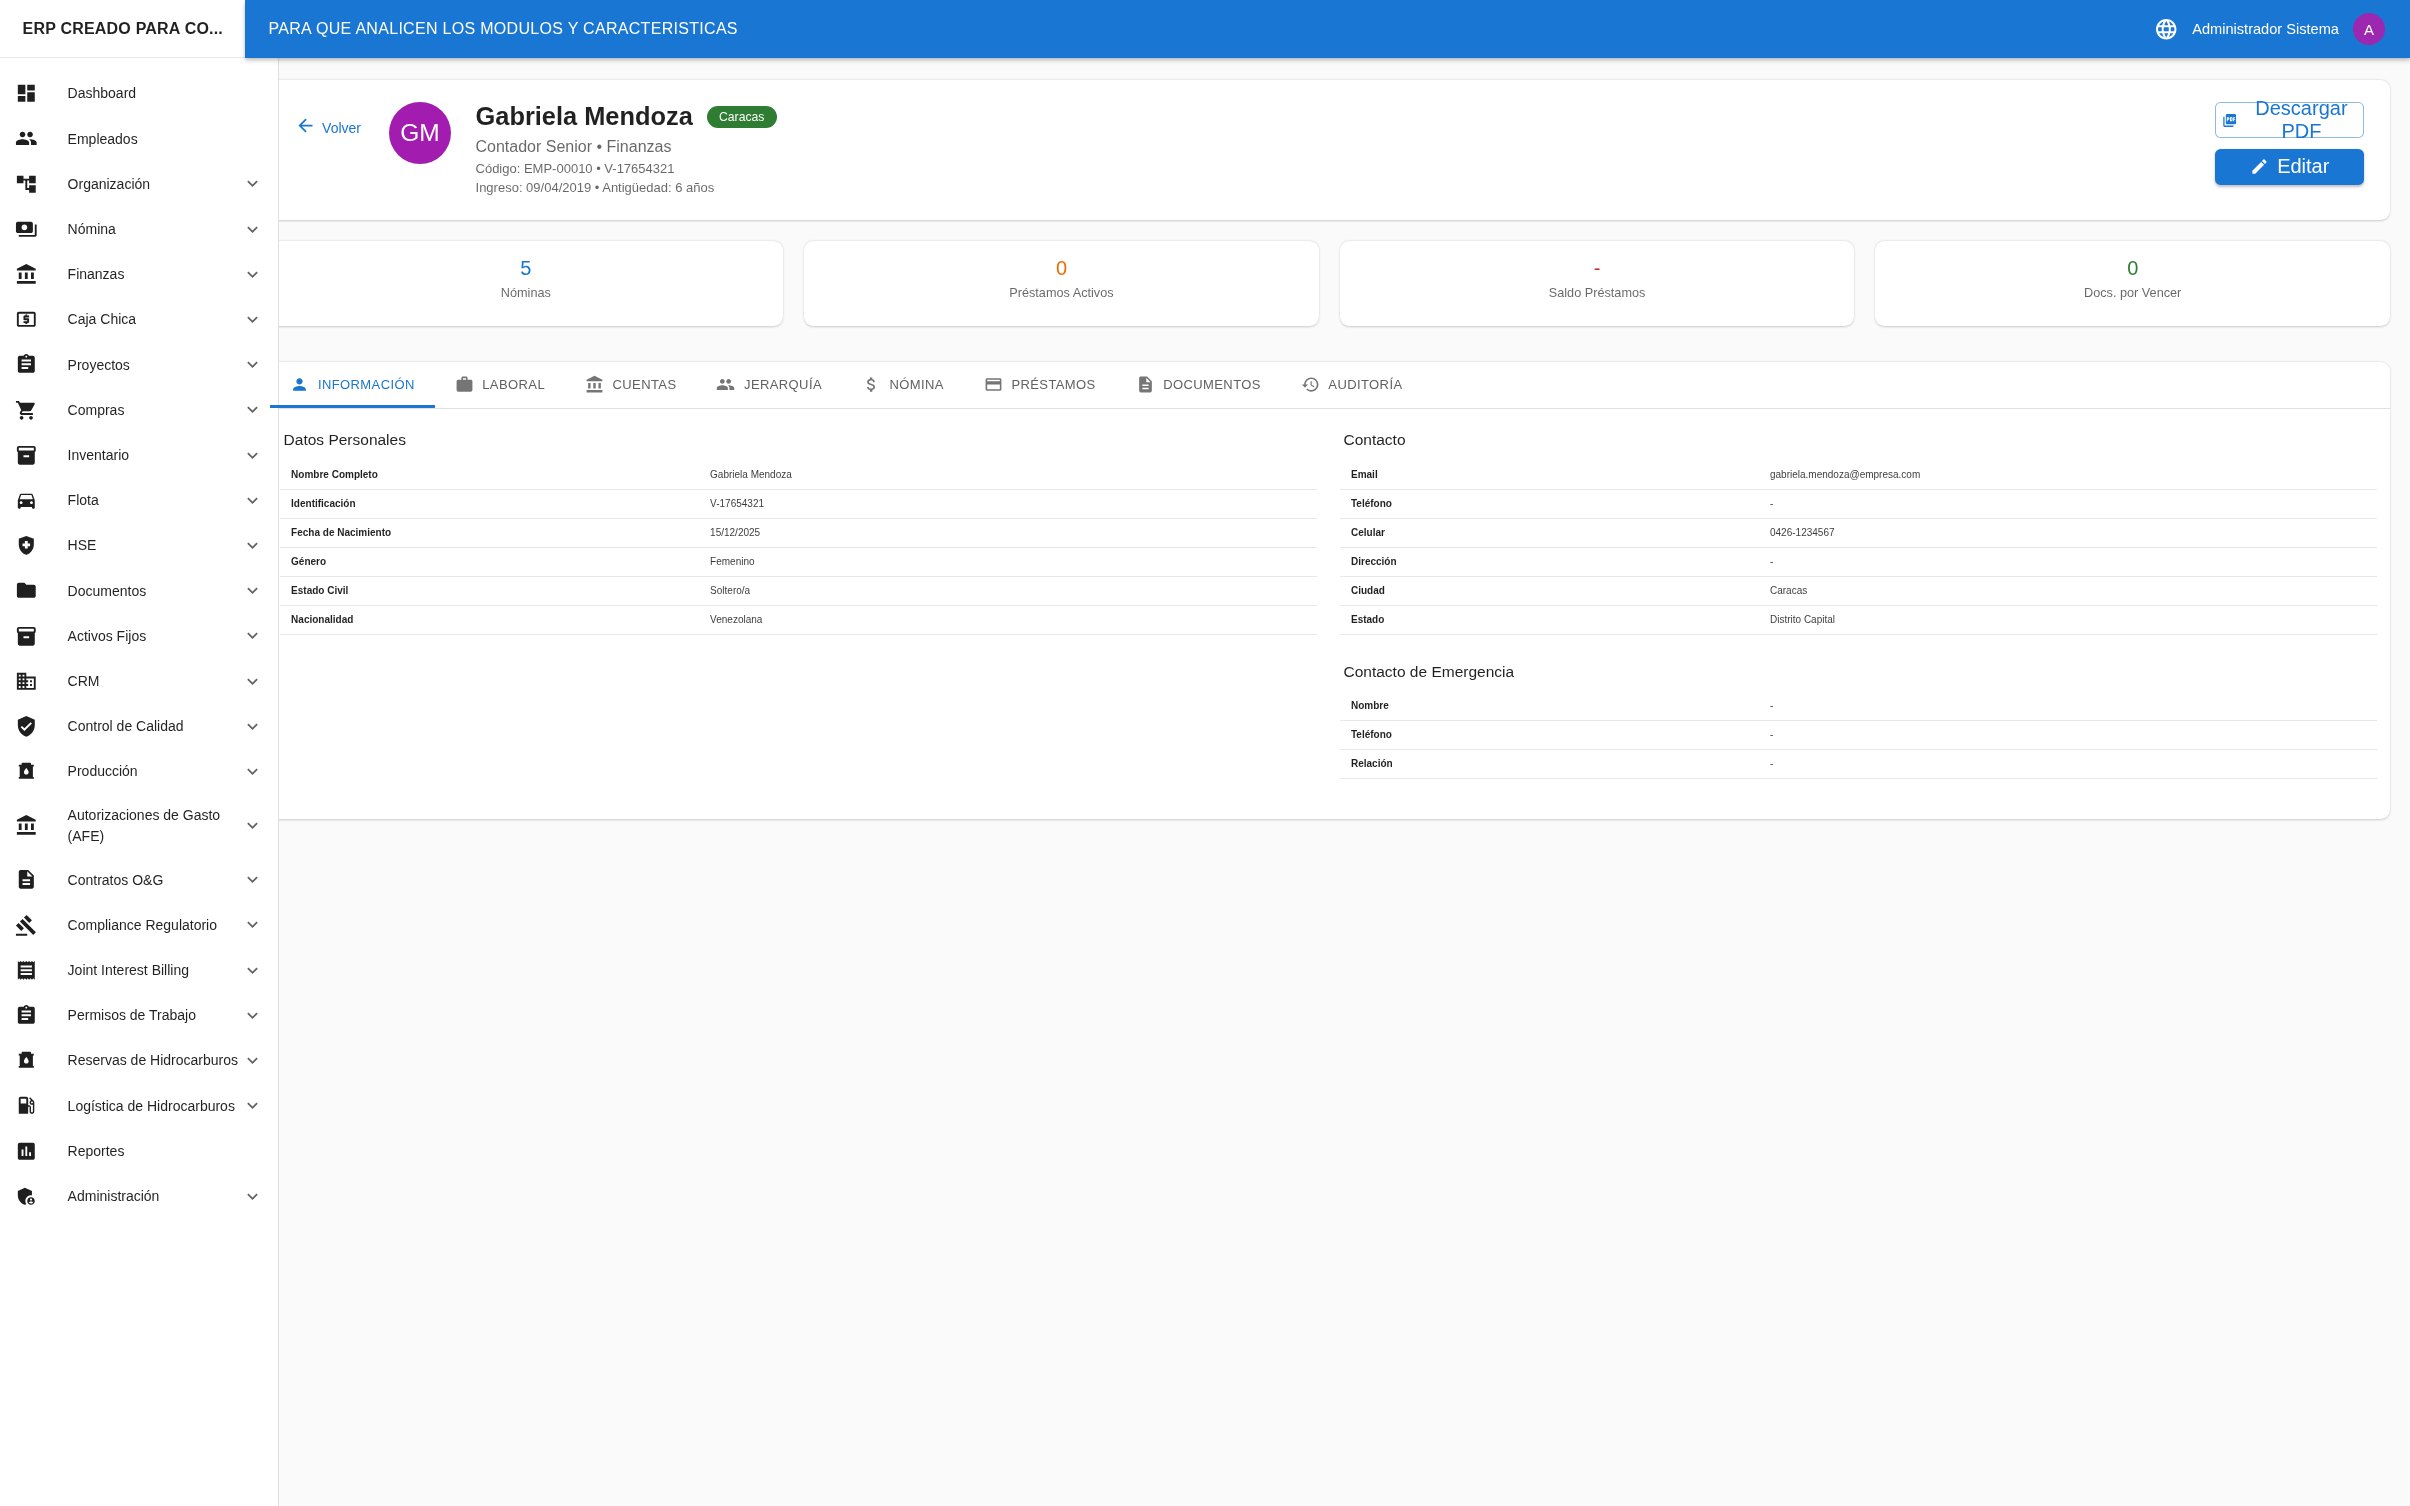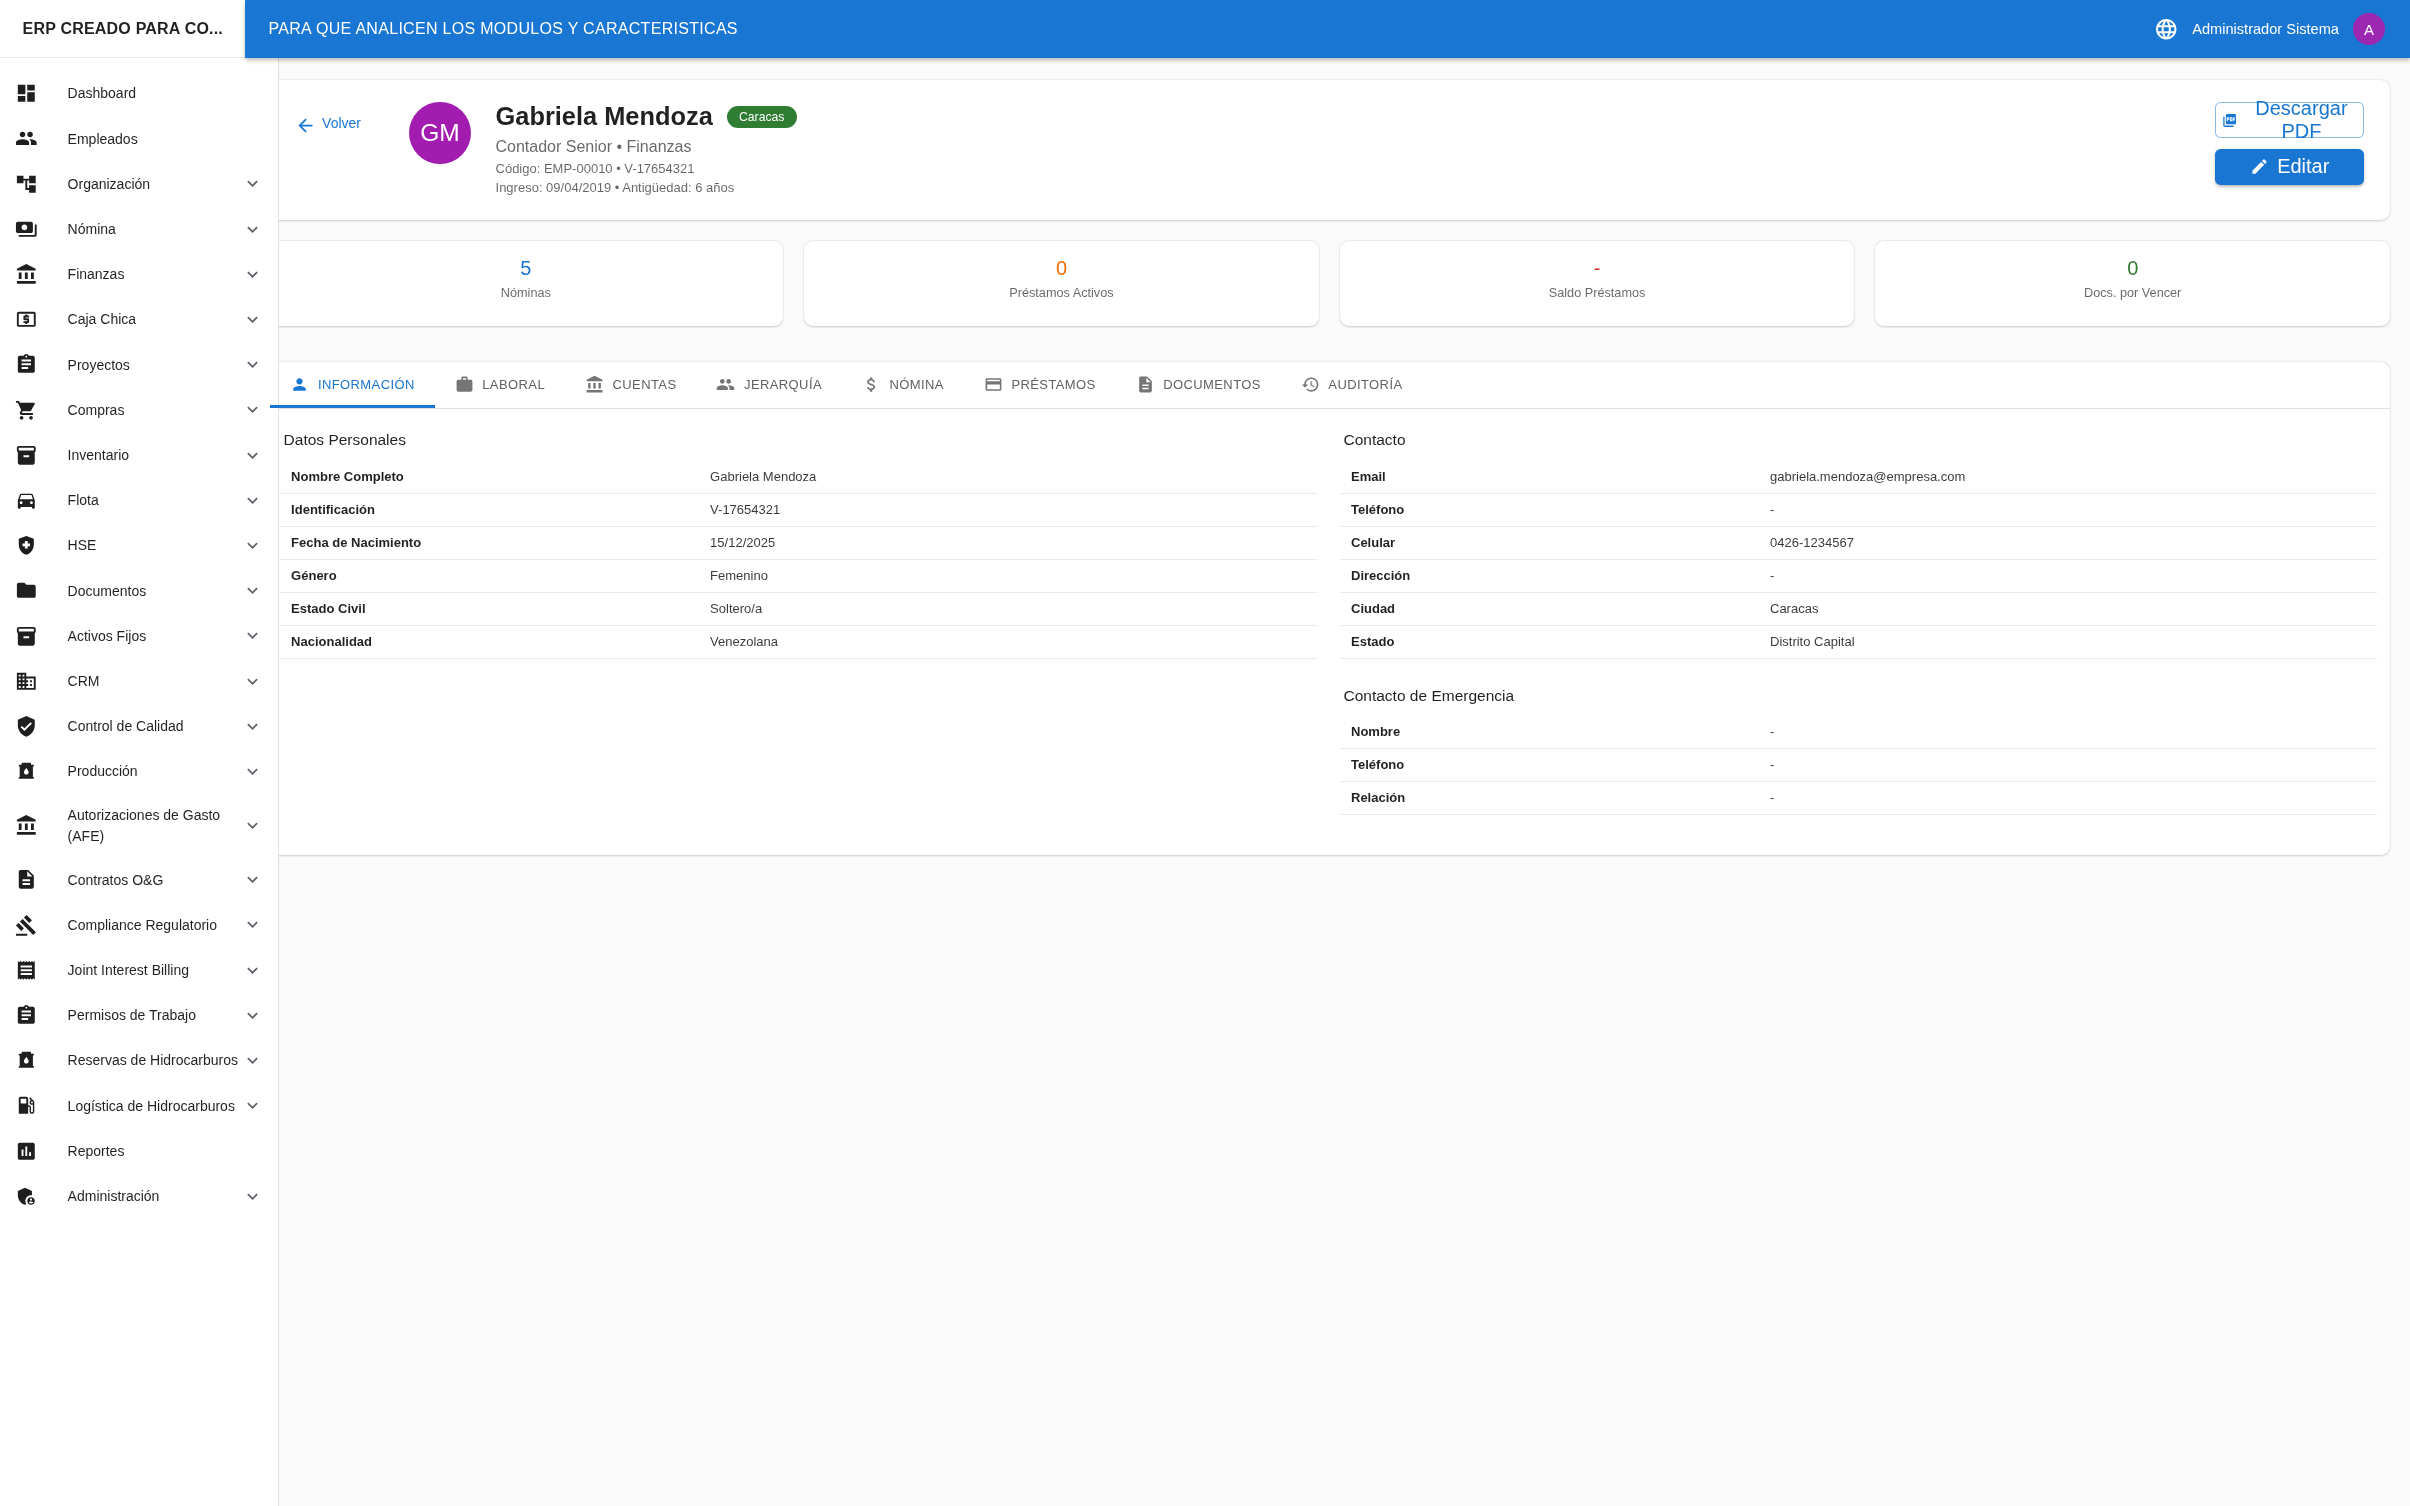--- a/index.html
+++ b/index.html
@@ -51,22 +51,22 @@
   .main { margin-left:245px; padding:21.7px 21px 0 23.5px; }
 
   .card {
     background:#fff; border-radius:9.4px;
     box-shadow:0 0.9px 2.8px rgba(0,0,0,.12), 0 0.9px 1.9px rgba(0,0,0,.08);
   }
 
   
   .profile-card { display:flex; align-items:flex-start; padding:22.6px 26px 24.5px 26px; }
   .back-link {
-    display:flex; align-items:flex-start; gap:6.6px; color:#1976d2; font-size:14px;
-    margin-top:13px; margin-right:48px; cursor:pointer;
+    display:flex; align-items:flex-end; gap:6.6px; color:#1976d2; font-size:14px;
+    margin-top:13px; margin-right:28px; cursor:pointer;
   }
   .back-link .bicon { width:21px; height:21px; }
   .profile-avatar {
     width:62px; height:62px; border-radius:50%; background:#a21caf; color:#fff;
     display:flex; align-items:center; justify-content:center; font-size:24.5px; margin-right:24.5px; flex:none;
   }
   .name-row { display:flex; align-items:center; }
   .employee-name { margin:0; font-size:25.4px; font-weight:700; color:rgba(0,0,0,.87); }
   .status-badge {
     background:#2e7d32; color:#fff; font-size:12.2px; padding:3.8px 12.2px; border-radius:13px; margin-left:14px;
@@ -100,21 +100,21 @@
   .tab.active .tbicon { color:#1976d2; }
   .tab.active::after {
     content:""; position:absolute; left:0; right:0; bottom:0; height:2.8px; background:#1976d2;
   }
 
   
   .info-grid { display:flex; gap:22.6px; padding:22.6px 13px 0 11.3px; }
   .info-col { flex:1; min-width:0; }
   .sec-title { font-size:15.5px; font-weight:400; color:rgba(0,0,0,.87); margin:0 0 11.3px 3.8px; }
   .sec + .sec { margin-top:28px; }
-  .info-row { display:flex; align-items:center; padding:8.5px 9.4px 8.5px 11.3px; border-bottom:0.9px solid #e8e8e8; font-size:13px; }
+  .info-row { display:flex; align-items:center; padding:8.5px 9.4px 8.5px 11.3px; border-bottom:0.9px solid #e8e8e8; font-size:10px; }
   .info-row-label { width:419px; flex:none; font-weight:700; color:rgba(0,0,0,.87); }
   .info-row-value { flex:1; color:rgba(0,0,0,.78); overflow:hidden; text-overflow:ellipsis; white-space:nowrap; }
 </style>
 </head>
 <body>
 
 <header class="topbar">
   <div class="brand">
     <span>ERP CREADO PARA CO...</span>
   </div>

